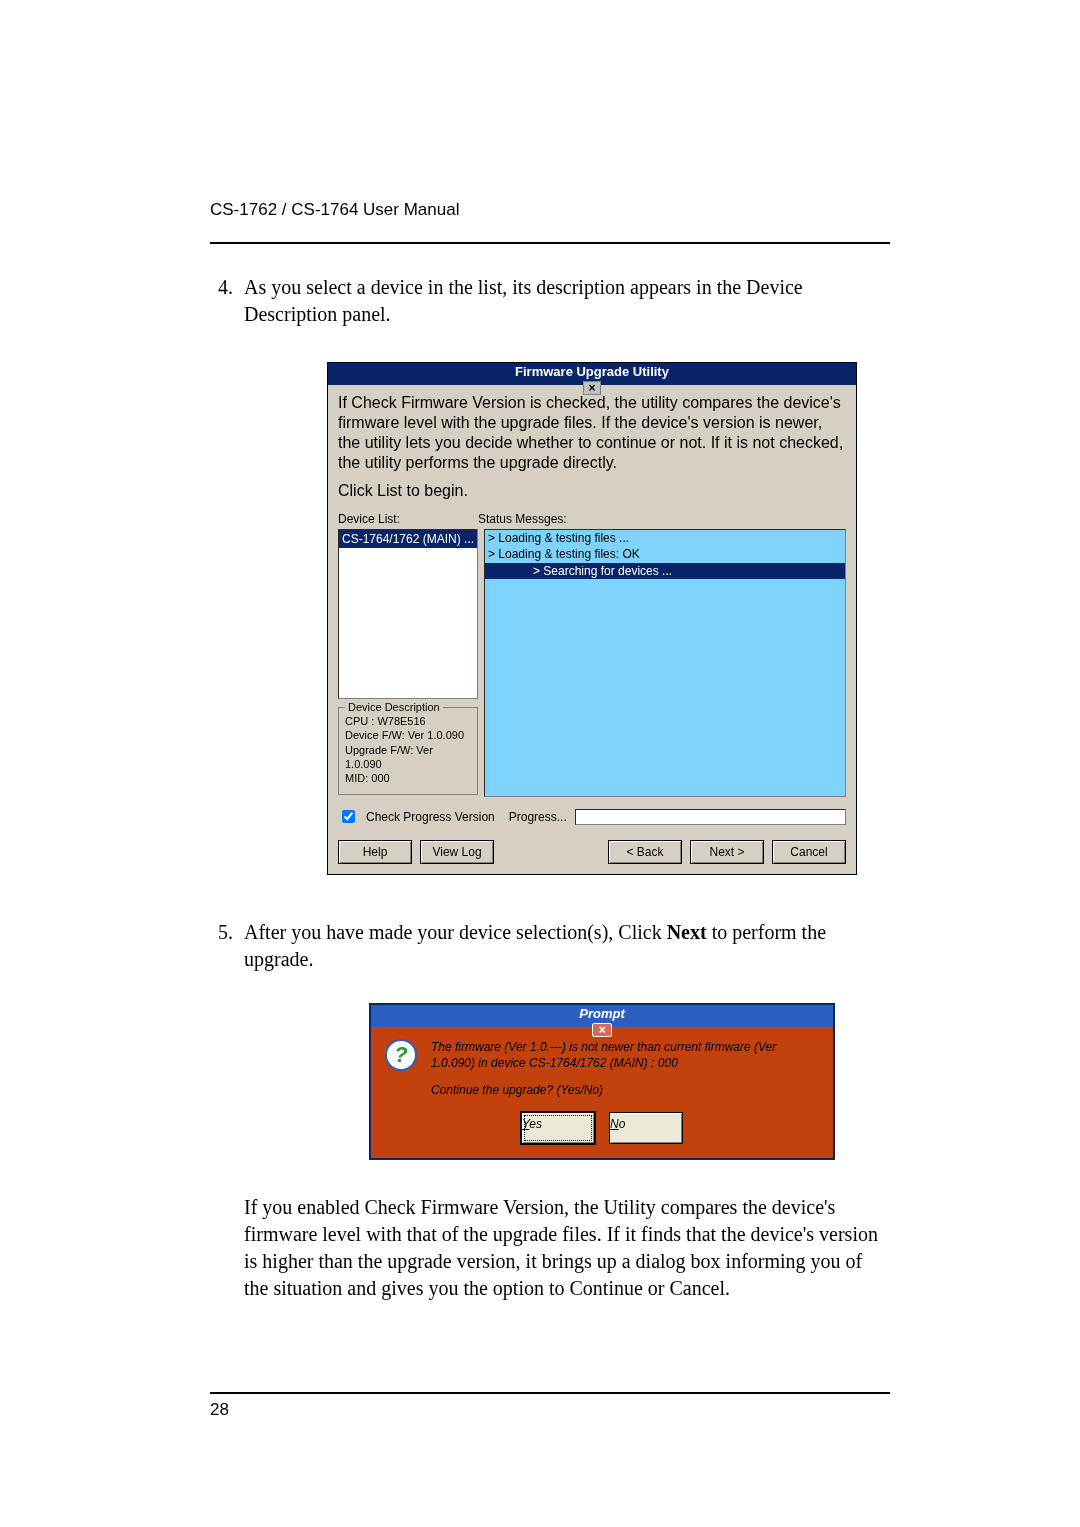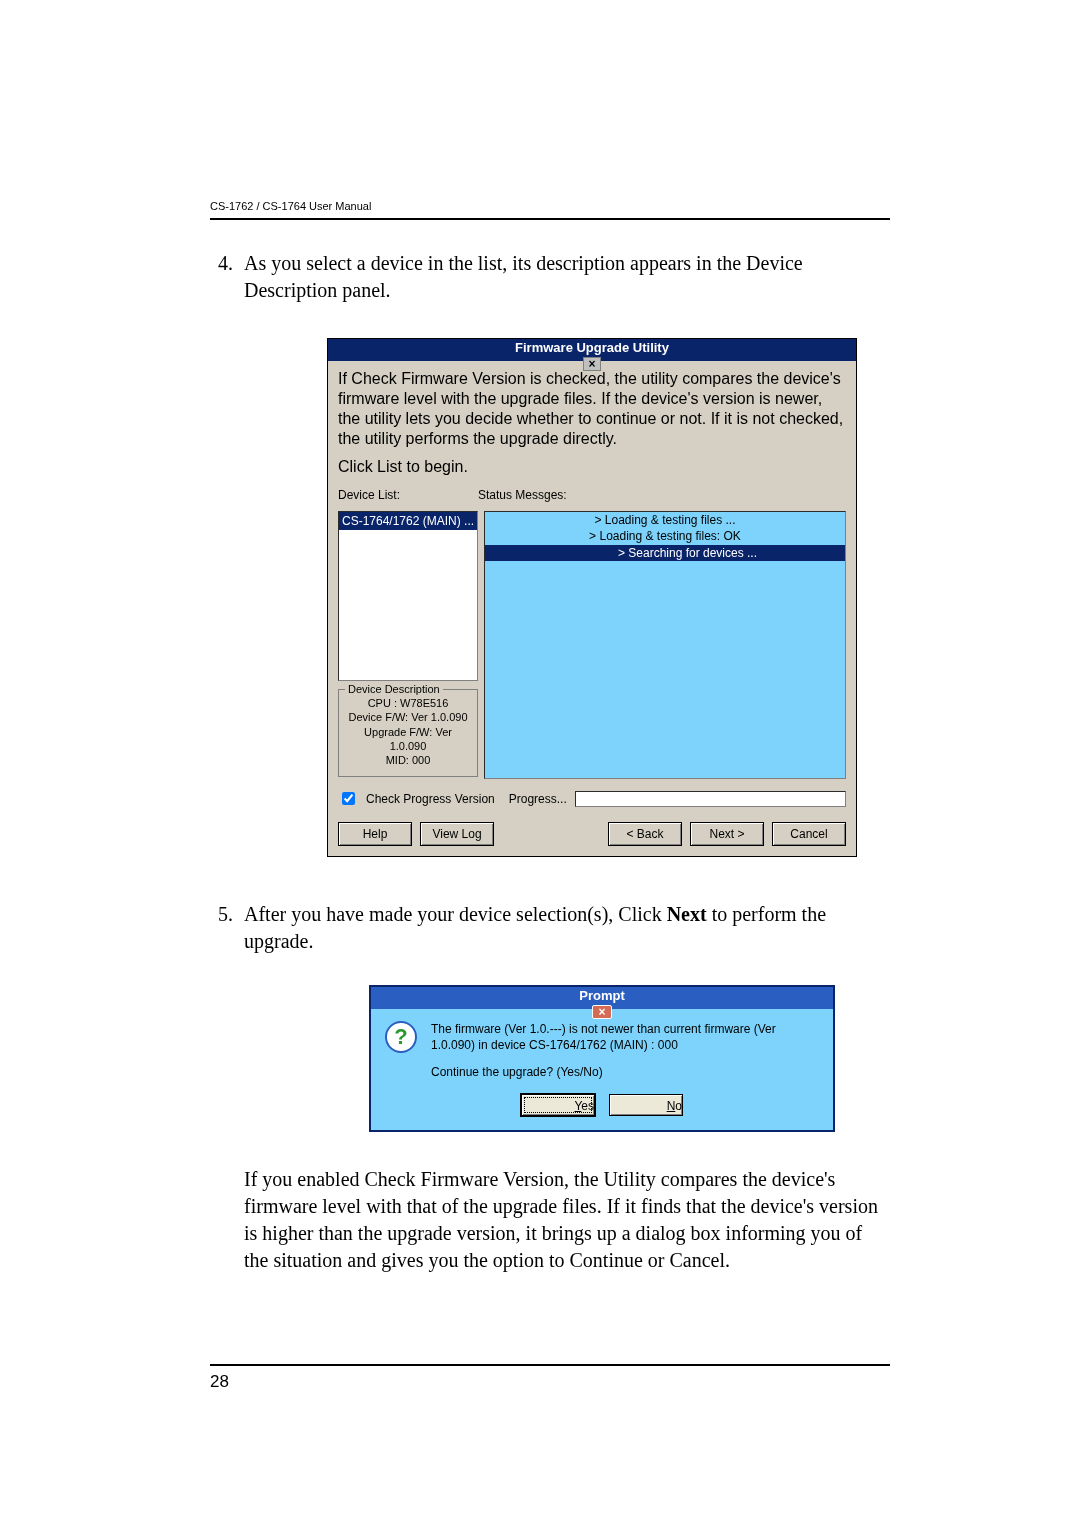--- a/index.html
+++ b/index.html
@@ -13,23 +13,23 @@
     height: 1527px;
   }
   .page {
     width: 1080px;
     height: 1527px;
     position: relative;
     padding: 200px 190px 60px 210px;
   }
   .running-head {
     font-family: Arial, Helvetica, sans-serif;
-    font-size: 11px;
+    font-size: 17px;
     color: #000;
-    margin-bottom: 6px;
+    margin-bottom: 22px;
   }
   .rule {
     border-top: 2px solid #000;
     margin: 6px 0 30px 0;
   }
   .body-text {
     font-size: 20px;
     line-height: 1.35;
   }
   ol.steps {
@@ -94,22 +94,21 @@
   }
   .row-labels {
     display: flex;
     margin-top: 10px;
     font-size: 12px;
   }
   .row-labels .l1 { width: 140px; }
   .main-panels {
     display: flex;
     gap: 6px;
-    margin-top: 8px;
-    text-align: center;
+    margin-top: 2px;
   }
   .device-col {
     width: 140px;
     display: flex;
     flex-direction: column;
   }
   .listbox {
     flex: 0 0 170px;
     background: #fff;
     border: 1px inset #808080;
@@ -192,24 +191,25 @@
   .prompt-wrap {
     text-align: center;
     margin: 30px 0 34px 70px;
     position: relative;
   }
   .prompt {
     display: inline-block;
     text-align: left;
     width: 466px;
     border: 2px solid #0a246a;
-    background: #7dd3fc;
+    background: #c2410c;
     font-family: Tahoma, Arial, sans-serif;
     font-size: 13px;
     position: relative;
+    font-style: italic;
   }
   .prompt .titlebar {
     background: #2a5fc1;
     height: 22px;
   }
   .prompt .close-btn {
     background: #d66b55;
     border-color: #fff;
     color: #fff;
     width: 20px;
@@ -237,26 +237,26 @@
   }
   .prompt-text { flex: 1; line-height: 1.35; }
   .prompt-buttons {
     display: flex;
     justify-content: center;
     gap: 14px;
     padding: 0 0 14px 0;
   }
   .pbtn {
     width: 74px;
-    height: 22px;
+    height: 32px;
     background: #ece9d8;
     border: 1px solid #000;
     box-shadow: inset 1px 1px 0 #fff, inset -1px -1px 0 #808080;
     font-size: 12px;
-    text-align: right;
+    text-align: left;
     line-height: 22px;
   }
   .pbtn.default {
     outline: 1px dotted #000;
     outline-offset: -4px;
     border: 1px solid #000;
     box-shadow: 0 0 0 1px #000, inset 1px 1px 0 #fff, inset -1px -1px 0 #808080;
   }
   .underline { text-decoration: underline; }
 

